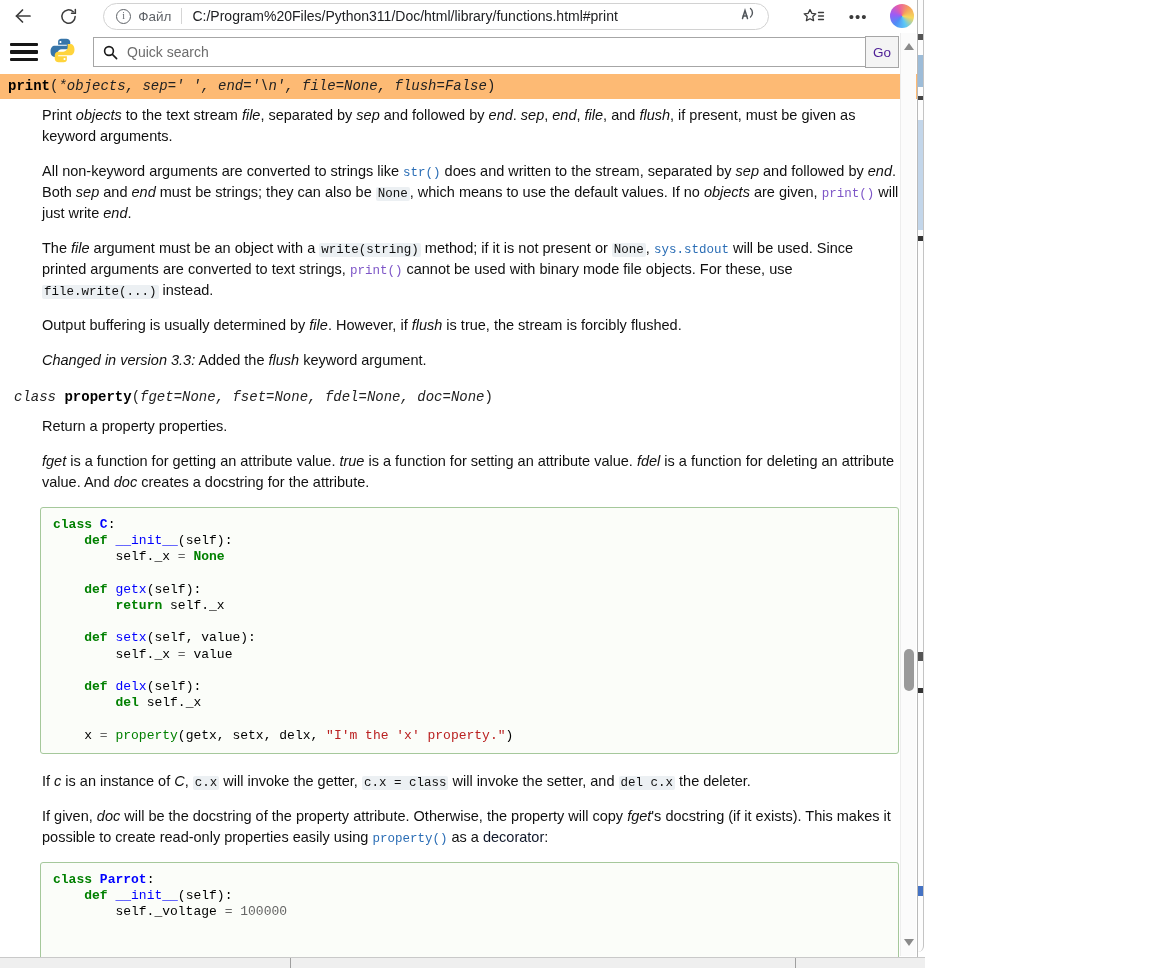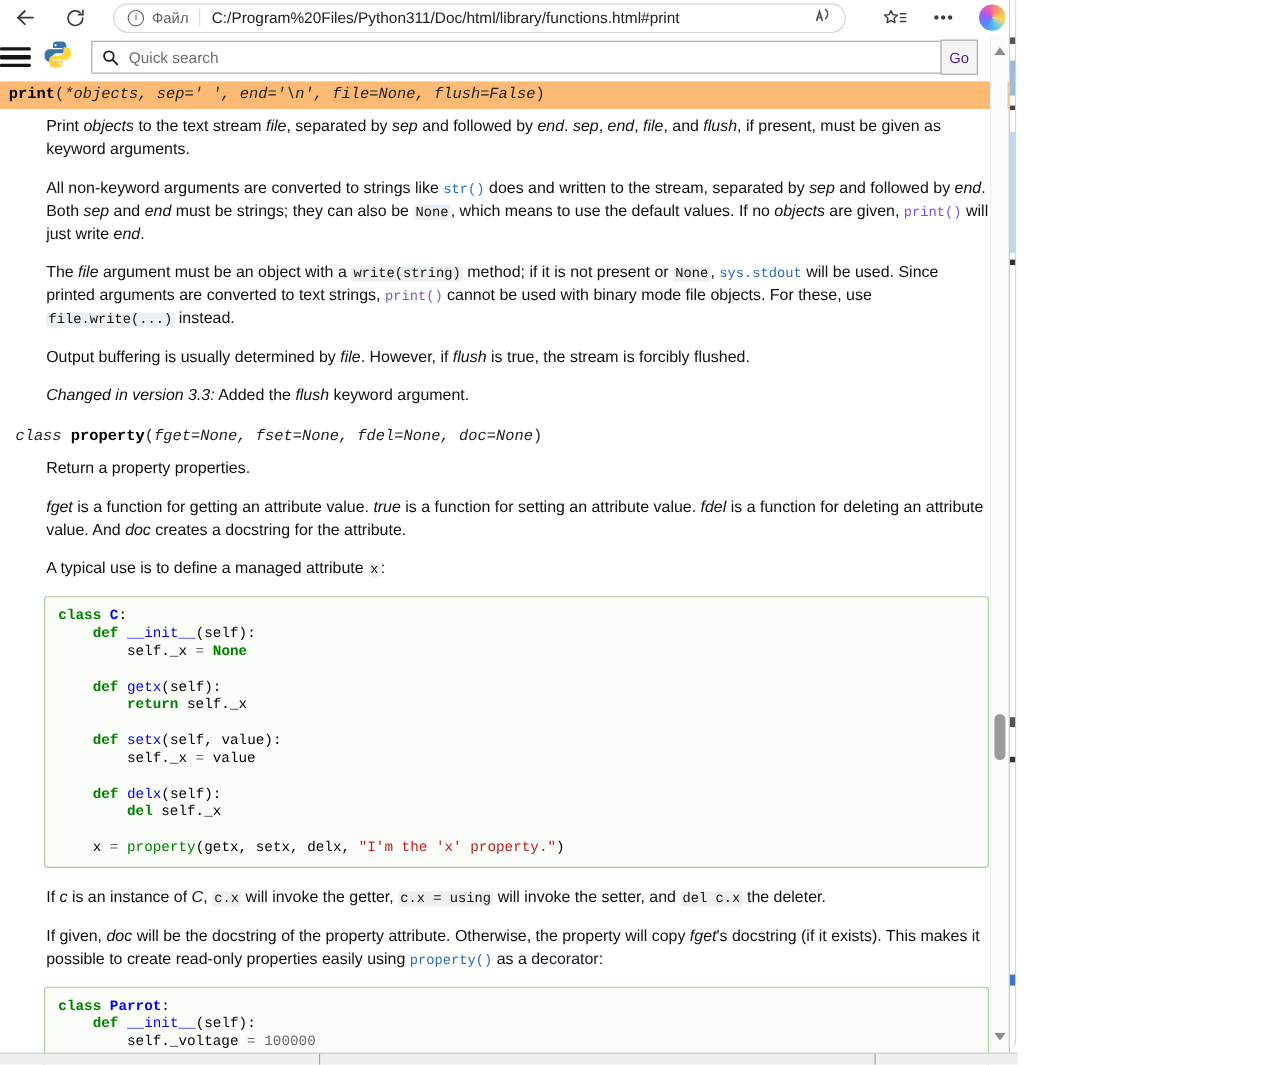--- a/index.html
+++ b/index.html
@@ -64,20 +64,21 @@
   .more-dots { color: #3c3c3c; font-size: 15px; letter-spacing: 1px; }
   .copilot {
     width: 24px; height: 24px; border-radius: 50%;
     background: conic-gradient(from 220deg, #4e8df6, #9b5cf6, #e85ca8, #f6a15c, #f6d95c, #5cc8f6, #4e8df6);
   }
 
   
   .docs-nav {
     height: 40px;
     display: flex; align-items: center;
+    padding-left: 10px;
     background: #fff;
   }
   .hamburger { width: 28px; display: flex; flex-direction: column; gap: 4px; cursor: pointer; }
   .hamburger div { height: 3.5px; background: #161616; border-radius: 1px; }
   .pylogo { margin-left: 11px; flex: 0 0 auto; }
   .searchbox {
     margin-left: 17px;
     width: 773px; height: 30px;
     border: 1px solid #a6a6a6;
     display: flex; align-items: center;
@@ -284,36 +285,35 @@
         <p><span>All non-keyword arguments are converted to strings like </span><span class="clink">str()</span><span> does and written to the stream, separated by </span><span class="em">sep</span><span> and followed by </span><span class="em">end</span><span>. Both </span><span class="em">sep</span><span> and </span><span class="em">end</span><span> must be strings; they can also be </span><span class="ilc">None</span><span>, which means to use the default values. If no </span><span class="em">objects</span><span> are given, </span><span class="clink visited">print()</span><span> will just write </span><span class="em">end</span><span>.</span></p>
         <p><span>The </span><span class="em">file</span><span> argument must be an object with a </span><span class="ilc">write(string)</span><span> method; if it is not present or </span><span class="ilc">None</span><span>, </span><span class="clink">sys.stdout</span><span> will be used. Since printed arguments are converted to text strings, </span><span class="clink visited">print()</span><span> cannot be used with binary mode file objects. For these, use </span><span class="ilc">file.write(...)</span><span> instead.</span></p>
         <p><span>Output buffering is usually determined by </span><span class="em">file</span><span>. However, if </span><span class="em">flush</span><span> is true, the stream is forcibly flushed.</span></p>
         <p><span class="em">Changed in version 3.3:</span><span> Added the </span><span class="em">flush</span><span> keyword argument.</span></p>
       </dd>
 
       <dt class="sig prop-sig"><span class="sig-class">class </span><span class="sig-name">property</span><span class="sig-punct">(</span><span class="sig-param">fget=None, fset=None, fdel=None, doc=None</span><span class="sig-punct">)</span></dt>
       <dd>
         <p><span>Return a property properties.</span></p>
         <p><span class="em">fget</span><span> is a function for getting an attribute value. </span><span class="em">true</span><span> is a function for setting an attribute value. </span><span class="em">fdel</span><span> is a function for deleting an attribute value. And </span><span class="em">doc</span><span> creates a docstring for the attribute.</span></p>
-        <p><span>A typical use is to define a managed attribute </span><span class="ilc">x</span><span>:</span></p>
         <pre class="codeblock"><span class="tok-k">class</span><span class="tok-p"> </span><span class="tok-nc">C</span><span class="tok-p">:</span>
 <span class="tok-p">    </span><span class="tok-k">def</span><span class="tok-p"> </span><span class="tok-nf">__init__</span><span class="tok-p">(self):</span>
 <span class="tok-p">        self._x </span><span class="tok-o">=</span><span class="tok-p"> </span><span class="tok-kc">None</span>
 
 <span class="tok-p">    </span><span class="tok-k">def</span><span class="tok-p"> </span><span class="tok-nf">getx</span><span class="tok-p">(self):</span>
 <span class="tok-p">        </span><span class="tok-k">return</span><span class="tok-p"> self._x</span>
 
 <span class="tok-p">    </span><span class="tok-k">def</span><span class="tok-p"> </span><span class="tok-nf">setx</span><span class="tok-p">(self, value):</span>
 <span class="tok-p">        self._x </span><span class="tok-o">=</span><span class="tok-p"> value</span>
 
 <span class="tok-p">    </span><span class="tok-k">def</span><span class="tok-p"> </span><span class="tok-nf">delx</span><span class="tok-p">(self):</span>
 <span class="tok-p">        </span><span class="tok-k">del</span><span class="tok-p"> self._x</span>
 
 <span class="tok-p">    x </span><span class="tok-o">=</span><span class="tok-p"> </span><span class="tok-nb">property</span><span class="tok-p">(getx, setx, delx, </span><span class="tok-s">"I'm the 'x' property."</span><span class="tok-p">)</span></pre>
-        <p><span>If </span><span class="em">c</span><span> is an instance of </span><span class="em">C</span><span>, </span><span class="ilc">c.x</span><span> will invoke the getter, </span><span class="ilc">c.x = using</span><span> will invoke the setter, and </span><span class="ilc">del c.x</span><span> the deleter.</span></p>
+        <p><span>If </span><span class="em">c</span><span> is an instance of </span><span class="em">C</span><span>, </span><span class="ilc">c.x</span><span> will invoke the getter, </span><span class="ilc">c.x = class</span><span> will invoke the setter, and </span><span class="ilc">del c.x</span><span> the deleter.</span></p>
         <p><span>If given, </span><span class="em">doc</span><span> will be the docstring of the property attribute. Otherwise, the property will copy </span><span class="em">fget</span><span>'s docstring (if it exists). This makes it possible to create read-only properties easily using </span><span class="clink">property()</span><span> as a </span><span class="alink">decorator</span><span>:</span></p>
         <pre class="codeblock"><span class="tok-k">class</span><span class="tok-p"> </span><span class="tok-nc">Parrot</span><span class="tok-p">:</span>
 <span class="tok-p">    </span><span class="tok-k">def</span><span class="tok-p"> </span><span class="tok-nf">__init__</span><span class="tok-p">(self):</span>
 <span class="tok-p">        self._voltage </span><span class="tok-o">=</span><span class="tok-p"> </span><span class="tok-m">100000</span>
 
 
 </pre>
       </dd>
     </dl>
   </div>

